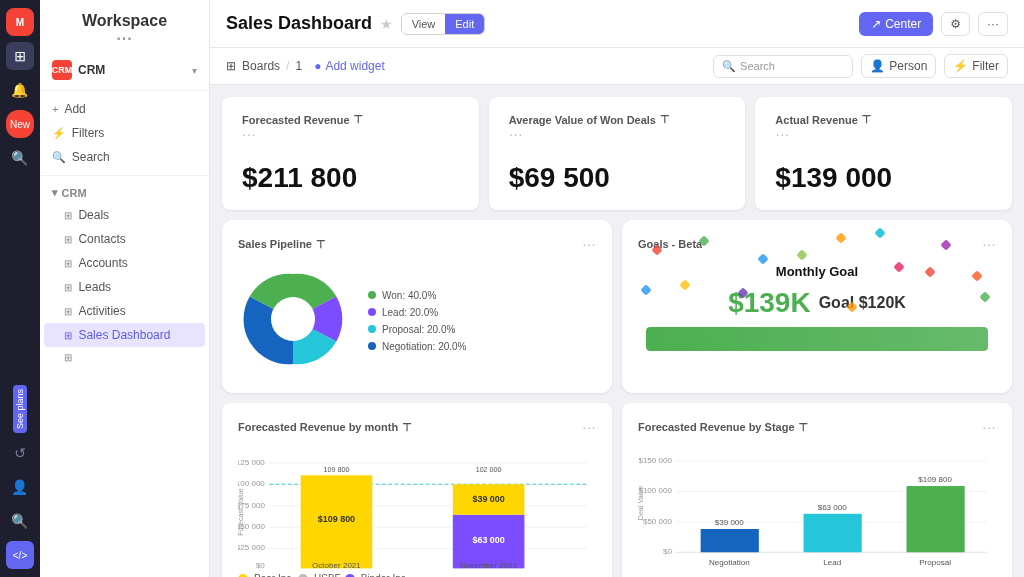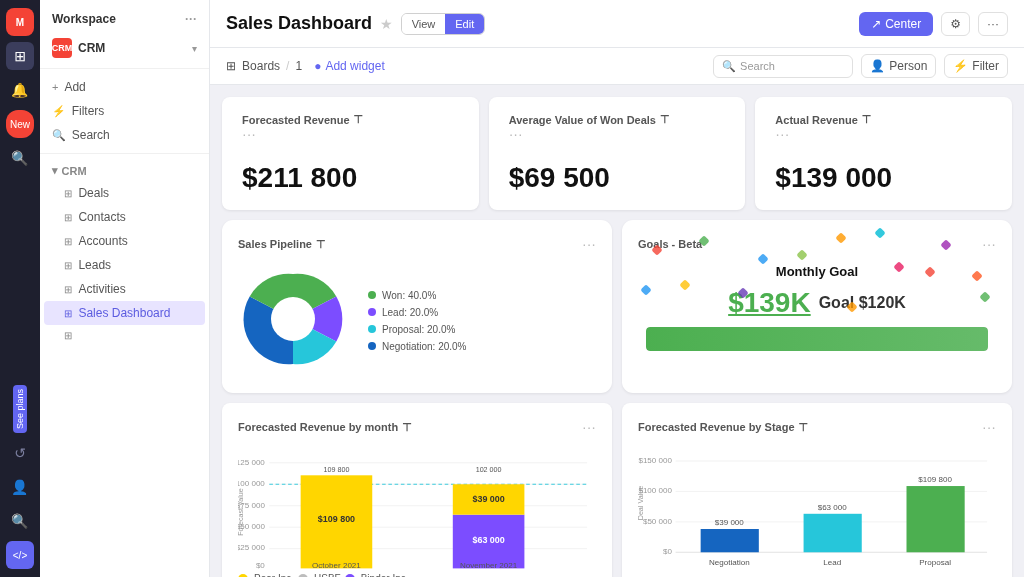--- a/index.html
+++ b/index.html
@@ -8,21 +8,21 @@
     
     .sidebar { width: 40px; background: #1e1f2e; display: flex; flex-direction: column; align-items: center; padding: 8px 0; gap: 6px; }
     .sidebar-icon { width: 28px; height: 28px; display: flex; align-items: center; justify-content: center; border-radius: 6px; color: #7b7e9e; cursor: pointer; font-size: 14px; }
     .sidebar-icon.active { background: #3b3d5c; color: #fff; }
     .sidebar-icon.brand { background: #f44336; color: white; border-radius: 8px; font-size: 10px; font-weight: bold; }
     .sidebar-bottom { margin-top: auto; display: flex; flex-direction: column; align-items: center; gap: 6px; }
     .see-plans { background: #6366f1; color: white; font-size: 9px; padding: 4px 2px; border-radius: 4px; writing-mode: vertical-rl; text-orientation: mixed; cursor: pointer; transform: rotate(180deg); }
 
     
     .nav-sidebar { width: 170px; background: #fff; border-right: 1px solid #e5e7eb; display: flex; flex-direction: column; padding: 8px 0; }
-    .nav-workspace { display: flex; align-items: center; justify-content: space-between; padding: 4px 12px; font-size: 12px; font-weight: 600; color: #333; }
+    .nav-workspace { display: flex; align-items: center; justify-content: space-between; padding: 4px 12px; font-size: 16px; font-weight: 600; color: #333; flex-direction: column; }
     .nav-workspace-dots { color: #999; cursor: pointer; }
     .nav-crm-header { display: flex; align-items: center; gap: 6px; padding: 4px 12px; margin-top: 4px; }
     .nav-crm-logo { width: 20px; height: 20px; background: #f44336; border-radius: 4px; display: flex; align-items: center; justify-content: center; color: white; font-size: 9px; font-weight: bold; }
     .nav-crm-name { font-size: 12px; font-weight: 600; color: #333; flex: 1; }
     .nav-crm-chevron { color: #999; font-size: 10px; }
     .nav-divider { height: 1px; background: #f0f0f0; margin: 6px 0; }
     .nav-action { display: flex; align-items: center; gap: 6px; padding: 5px 12px; color: #555; cursor: pointer; font-size: 12px; }
     .nav-action .icon { font-size: 11px; color: #888; }
     .nav-section-header { padding: 4px 12px; font-size: 11px; color: #888; font-weight: 600; display: flex; align-items: center; gap: 4px; }
     .nav-item { display: flex; align-items: center; gap: 6px; padding: 5px 12px 5px 20px; color: #555; cursor: pointer; font-size: 12px; border-radius: 4px; margin: 0 4px; }
@@ -76,21 +76,21 @@
     .pipeline-content { display: flex; align-items: center; gap: 20px; }
     .pie-container { flex-shrink: 0; }
     .legend { display: flex; flex-direction: column; gap: 6px; }
     .legend-item { display: flex; align-items: center; gap: 6px; font-size: 10px; color: #555; }
     .legend-dot { width: 8px; height: 8px; border-radius: 50%; flex-shrink: 0; }
 
     
     .goals-card { position: relative; overflow: hidden; background: #fff; }
     .goals-title-area { font-size: 13px; font-weight: 700; color: #111; text-align: center; margin-bottom: 8px; }
     .goals-values { display: flex; align-items: center; justify-content: center; gap: 8px; margin-bottom: 8px; }
-    .goals-actual { font-size: 28px; font-weight: 800; color: #4caf50; text-decoration: underline; }
+    .goals-actual { font-size: 28px; font-weight: 800; color: #4caf50; }
     .goals-target { font-size: 16px; color: #333; font-weight: 600; }
     .goals-bar-container { margin: 0 8px; }
     .goals-bar-bg { background: #e0e0e0; border-radius: 4px; height: 24px; position: relative; overflow: hidden; }
     .goals-bar-fill { background: linear-gradient(90deg, #4caf50, #66bb6a); height: 100%; border-radius: 4px; }
     .confetti { position: absolute; top: 0; left: 0; width: 100%; height: 100%; pointer-events: none; }
     .conf-piece { position: absolute; width: 8px; height: 8px; border-radius: 2px; opacity: 0.8; transform: rotate(45deg); }
 
     
     .bottom-row { display: grid; grid-template-columns: 1fr 1fr; gap: 10px; }
     .bottom-chart { background: #fff; border-radius: 8px; padding: 16px; box-shadow: 0 1px 3px rgba(0,0,0,0.08); min-height: 180px; }

